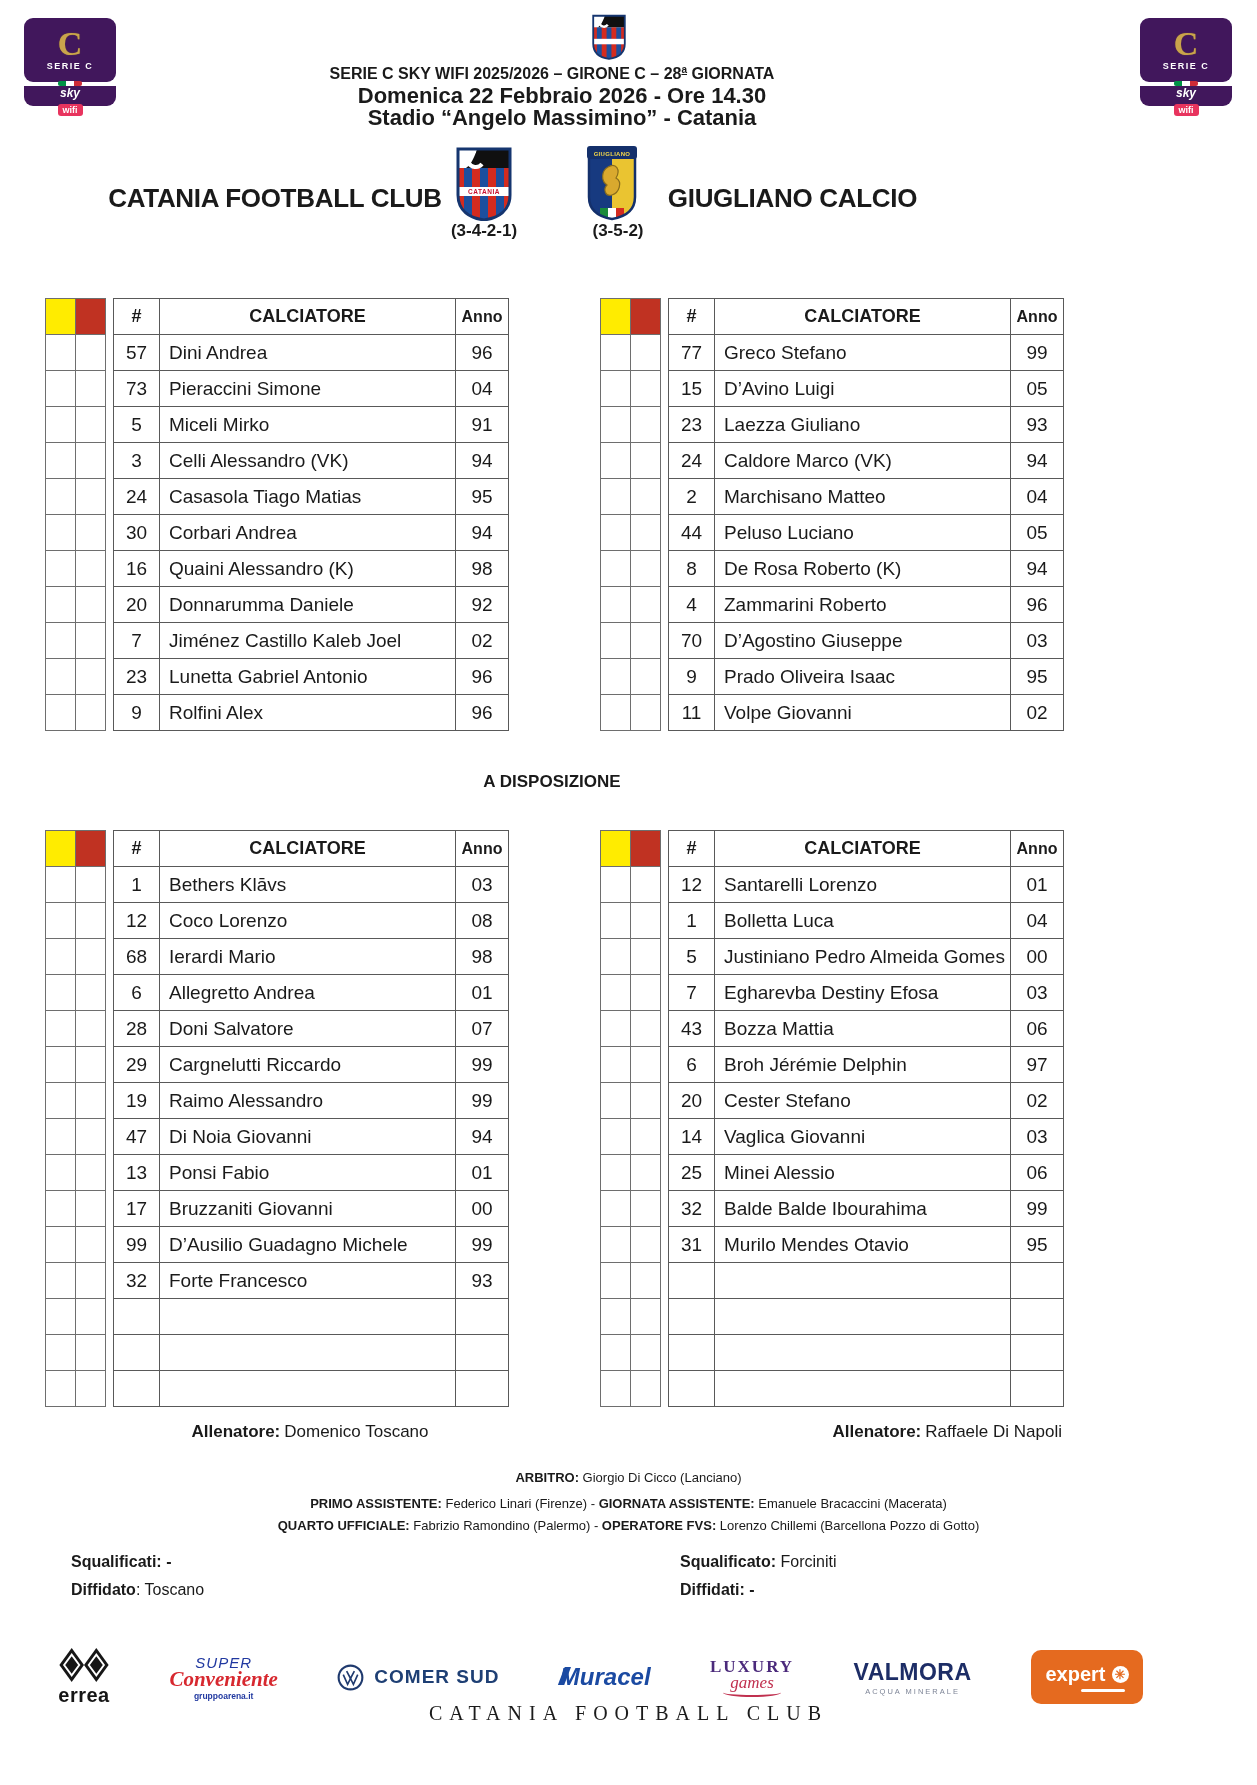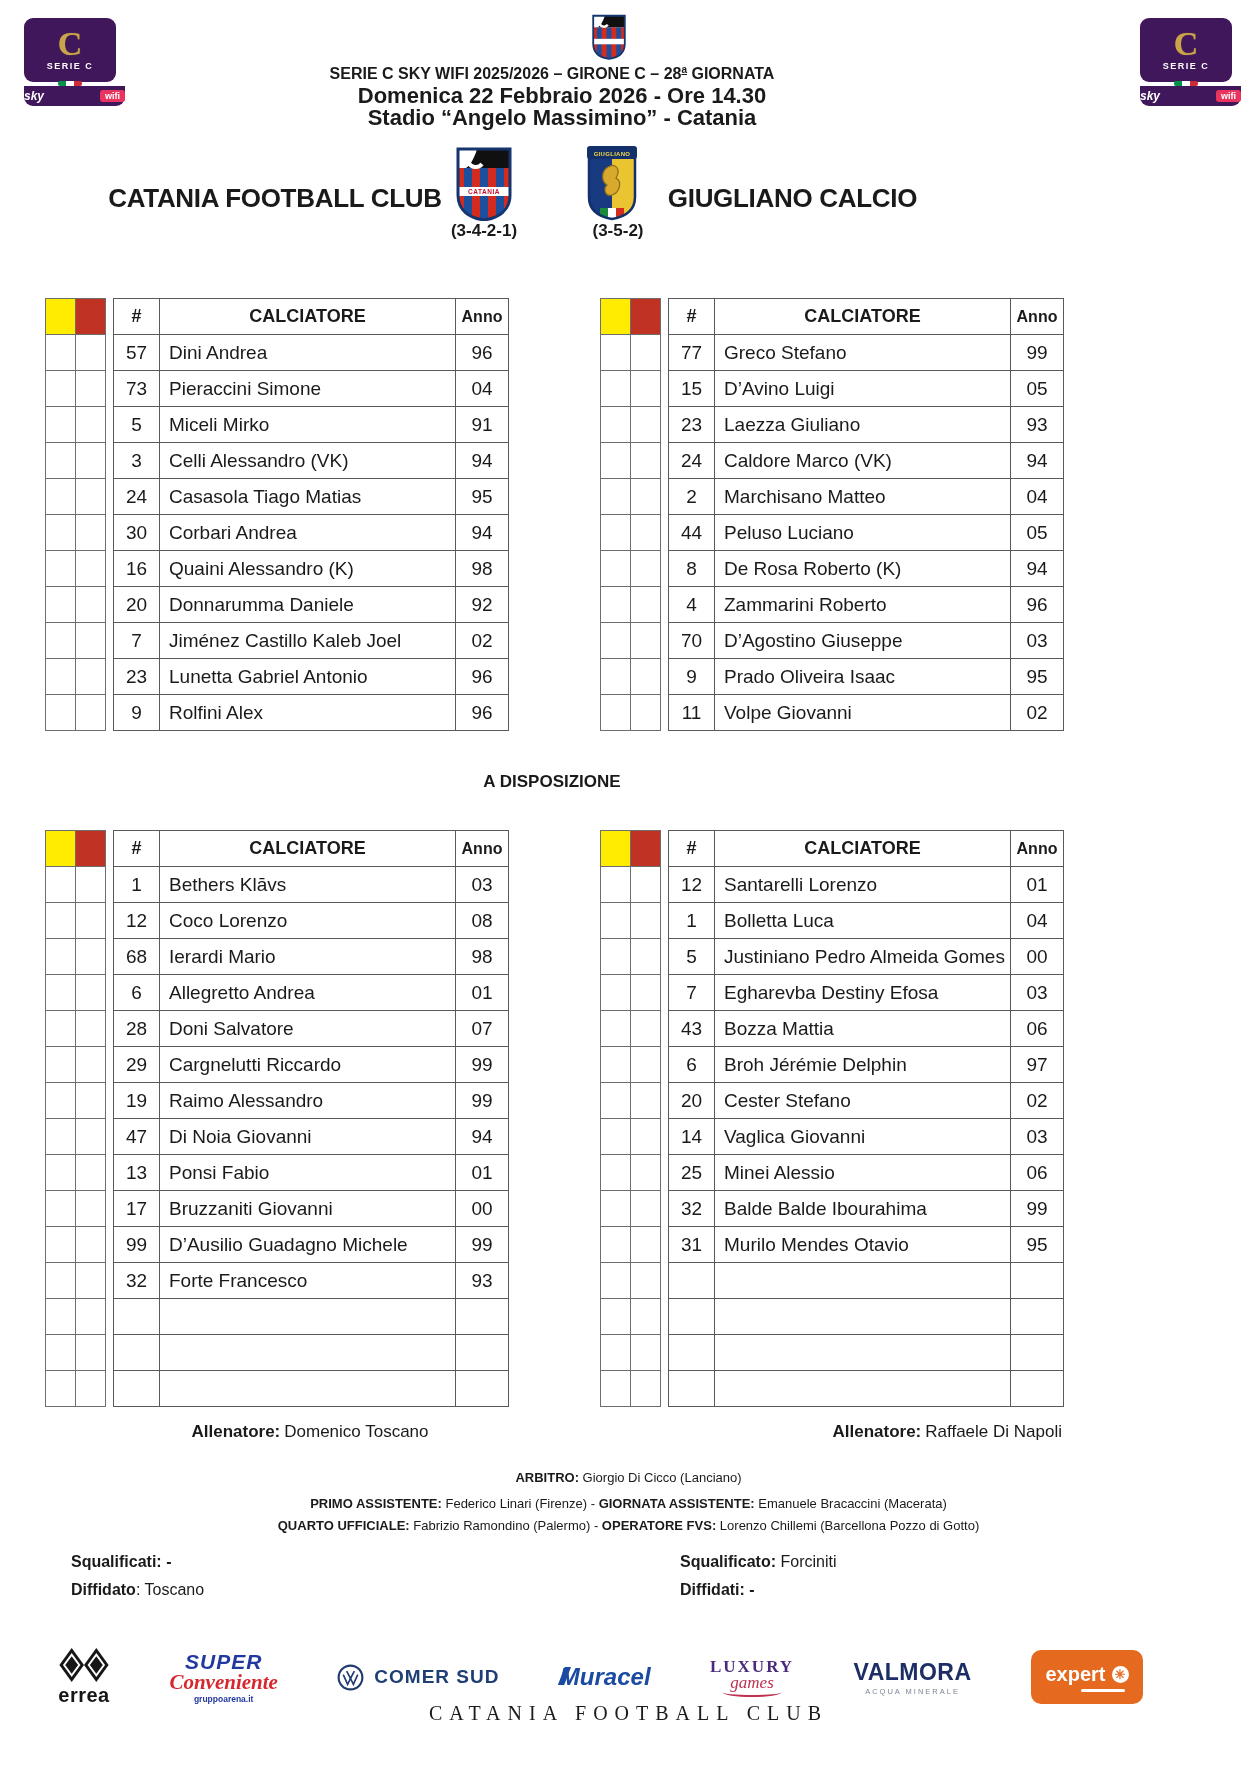--- a/index.html
+++ b/index.html
@@ -8,22 +8,22 @@
 
   
   .badge{position:absolute;width:92px;}
   .badge-main{width:92px;height:64px;background:var(--badge-purple);border-radius:9px;
               display:flex;flex-direction:column;align-items:center;justify-content:center;position:relative;}
   .badge-c{font-family:"Liberation Serif",serif;font-weight:bold;font-size:34px;line-height:30px;color:var(--badge-gold);
            text-shadow:0 0 1px #8a6d2a;}
   .badge-serie{color:#fff;font-size:9px;font-weight:bold;letter-spacing:1.5px;margin-top:2px;}
   .badge-flag{position:absolute;left:34px;top:63px;width:24px;height:5px;border-radius:2px;z-index:2;
               background:linear-gradient(90deg,#009246 0 33%,#fff 33% 66%,#ce2b37 66% 100%);}
-  .badge-strip{margin-top:4px;width:101px;height:20px;background:var(--badge-purple);border-radius:0 0 9px 9px;
-               display:flex;align-items:center;justify-content:space-between;gap:4px;}
+  .badge-strip{margin-top:4px;width:92px;height:20px;background:var(--badge-purple);border-radius:0 0 9px 9px;
+               display:flex;align-items:center;justify-content:space-between;gap:4px;flex-direction:column;}
   .badge-sky{color:#fff;font-weight:bold;font-style:italic;font-size:12px;}
   .badge-wifi{background:#e8345e;color:#fff;font-weight:bold;font-size:9px;border-radius:3px;padding:1px 5px;}
 
   
   .mini-crest{position:absolute;left:592px;top:14px;}
   .title-block{position:absolute;left:0;top:58px;width:1104px;text-align:center;font-weight:bold;}
   .title-line1{font-size:16px;line-height:23px;}
   .title-line2,.title-line3{font-size:22px;line-height:22px;padding-left:20px;}
   .ord{vertical-align:super;font-size:10px;text-decoration:underline;}
 
@@ -67,21 +67,21 @@
 
   .discipline{position:absolute;top:1548px;font-size:16px;line-height:28px;}
   .disc-home{left:71px;}
   .disc-away{left:680px;}
 
   
   .sponsors{position:absolute;left:58px;top:1638px;width:1085px;height:78px;
             display:flex;align-items:center;justify-content:space-between;}
   .sp{display:flex;flex-direction:column;align-items:center;justify-content:center;}
   .errea-text{font-weight:bold;font-size:20px;color:#161616;letter-spacing:0.5px;margin-top:1px;}
-  .super-top{color:#2038a0;font-weight:bold;font-style:italic;font-size:21px;letter-spacing:1px;}
+  .super-top{color:#2038a0;font-weight:normal;font-style:italic;font-size:15px;letter-spacing:1px;}
   .super-main{color:#d7282f;font-weight:bold;font-style:italic;font-family:"Liberation Serif",serif;
               font-size:21px;margin-top:-4px;}
   .super-sub{color:#2038a0;font-size:8.5px;font-weight:bold;margin-top:-1px;}
   .comer{flex-direction:row;gap:10px;}
   .comer-text{color:#1e3f74;font-weight:bold;font-size:19px;letter-spacing:1px;}
   .muracel{flex-direction:row;align-items:flex-end;color:#1b4aa2;font-style:italic;font-weight:bold;}
   .mur-slash{font-size:24px;letter-spacing:-5px;margin-right:-4px;}
   .mur-text{font-size:24px;}
   .luxury-top{font-family:"Liberation Serif",serif;color:#4b2a7b;font-size:17px;font-weight:bold;letter-spacing:2px;}
   .luxury-sub{font-family:"Liberation Serif",serif;color:#c0304f;font-style:italic;font-size:17px;margin-top:-4px;}

